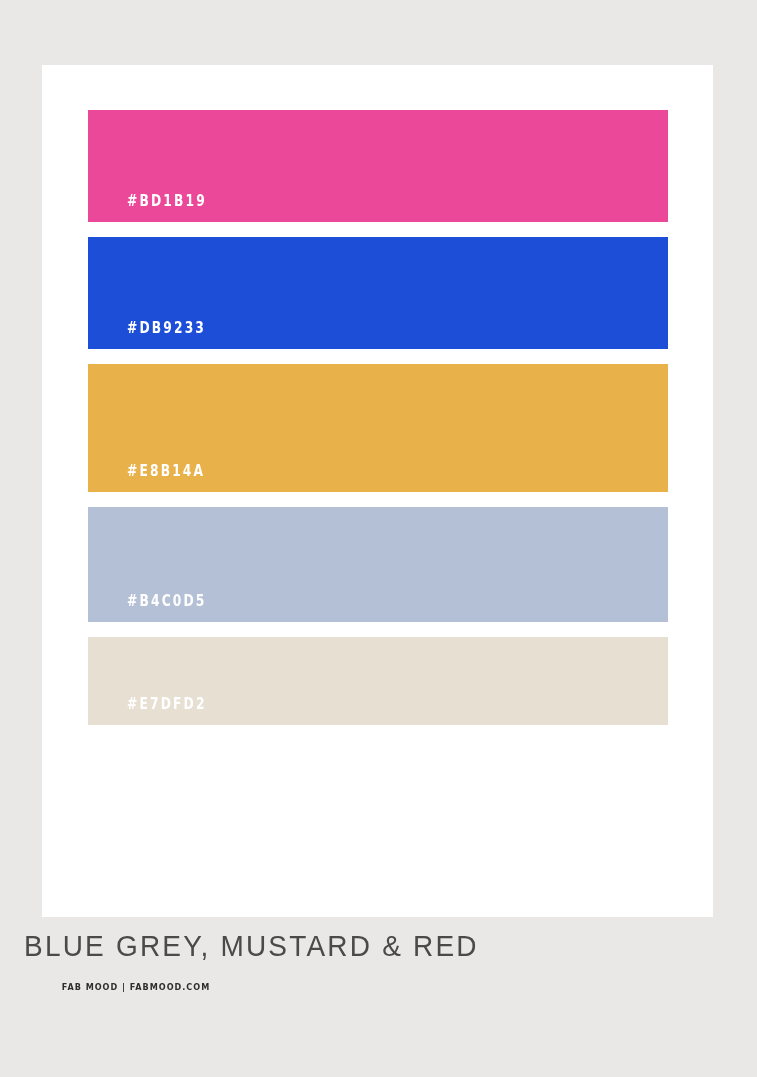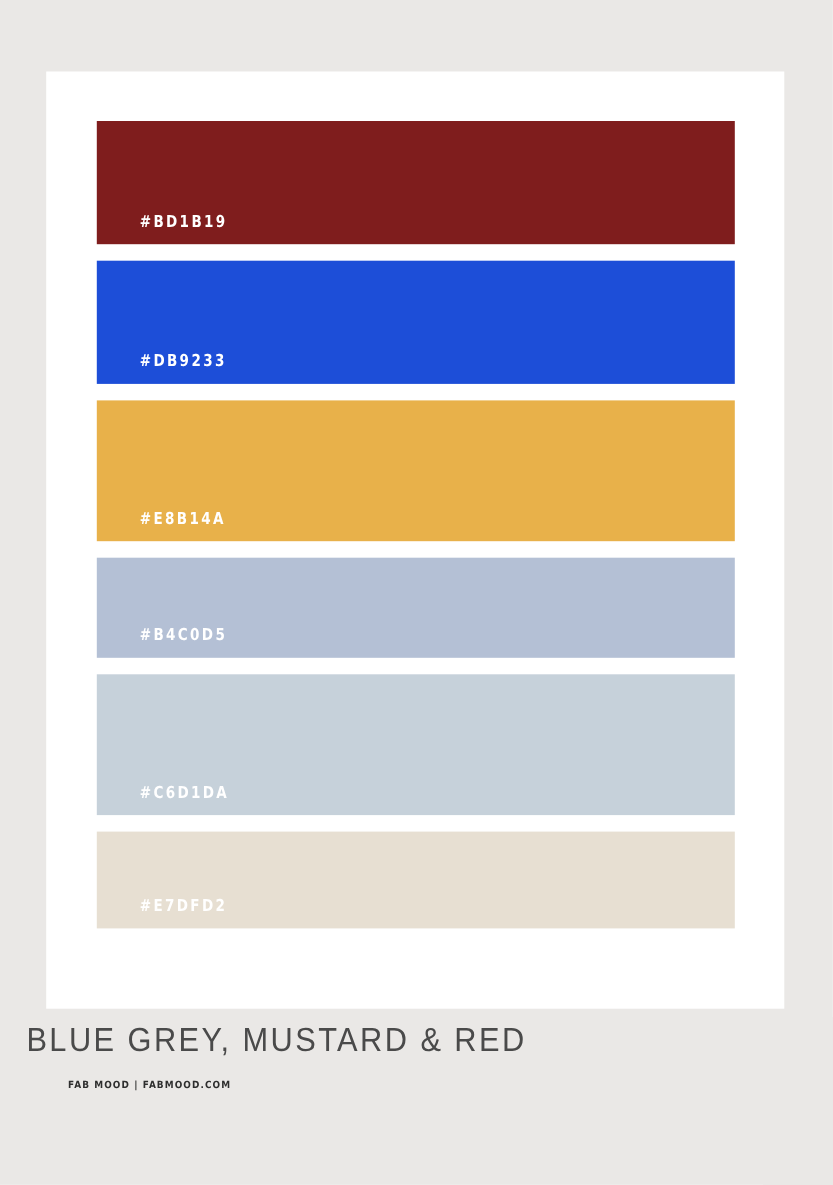--- a/index.html
+++ b/index.html
@@ -97,39 +97,36 @@
   }
 </style>
 </head>
 <body>
 
 <div class="poster" style="background: rgb(234, 232, 230);">
 
   <div class="card" style="background: rgb(255, 255, 255);">
     <div class="swatch-stack">
 
-      <div class="swatch" style="background: #7f1d1d; height: 112px;">
+      <div class="swatch" style="background: #ec4899; height: 112px;">
         <span class="swatch-label">#BD1B19</span>
       </div>
 
       <div class="swatch" style="background: #1d4ed8; height: 112px;">
         <span class="swatch-label">#DB9233</span>
       </div>
 
       <div class="swatch" style="background: rgb(232, 177, 74); height: 128px; text-align: center;">
         <span class="swatch-label">#E8B14A</span>
       </div>
 
-      <div class="swatch" style="background: rgb(180, 192, 213); height: 91px;">
+      <div class="swatch" style="background: rgb(180, 192, 213); height: 115px;">
         <span class="swatch-label">#B4C0D5</span>
       </div>
 
-      <div class="swatch" style="background: rgb(198, 209, 218); height: 128px;">
-        <span class="swatch-label">#C6D1DA</span>
-      </div>
 
       <div class="swatch" style="background: rgb(231, 223, 210); height: 88px;">
         <span class="swatch-label">#E7DFD2</span>
       </div>
 
     </div>
   </div>
 
   <div class="caption-area">
     <div class="poster-title" style="color: rgb(74, 74, 74);">BLUE GREY, MUSTARD &amp; RED</div>

